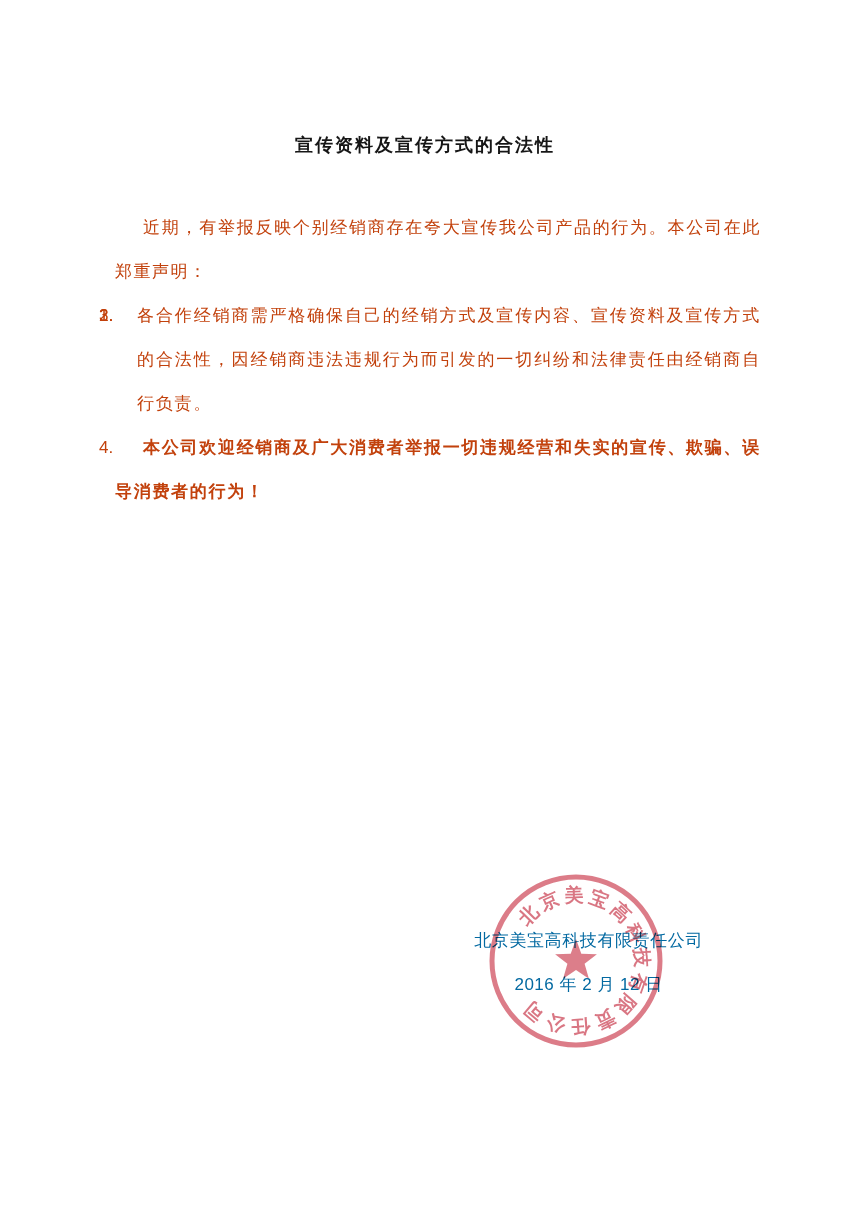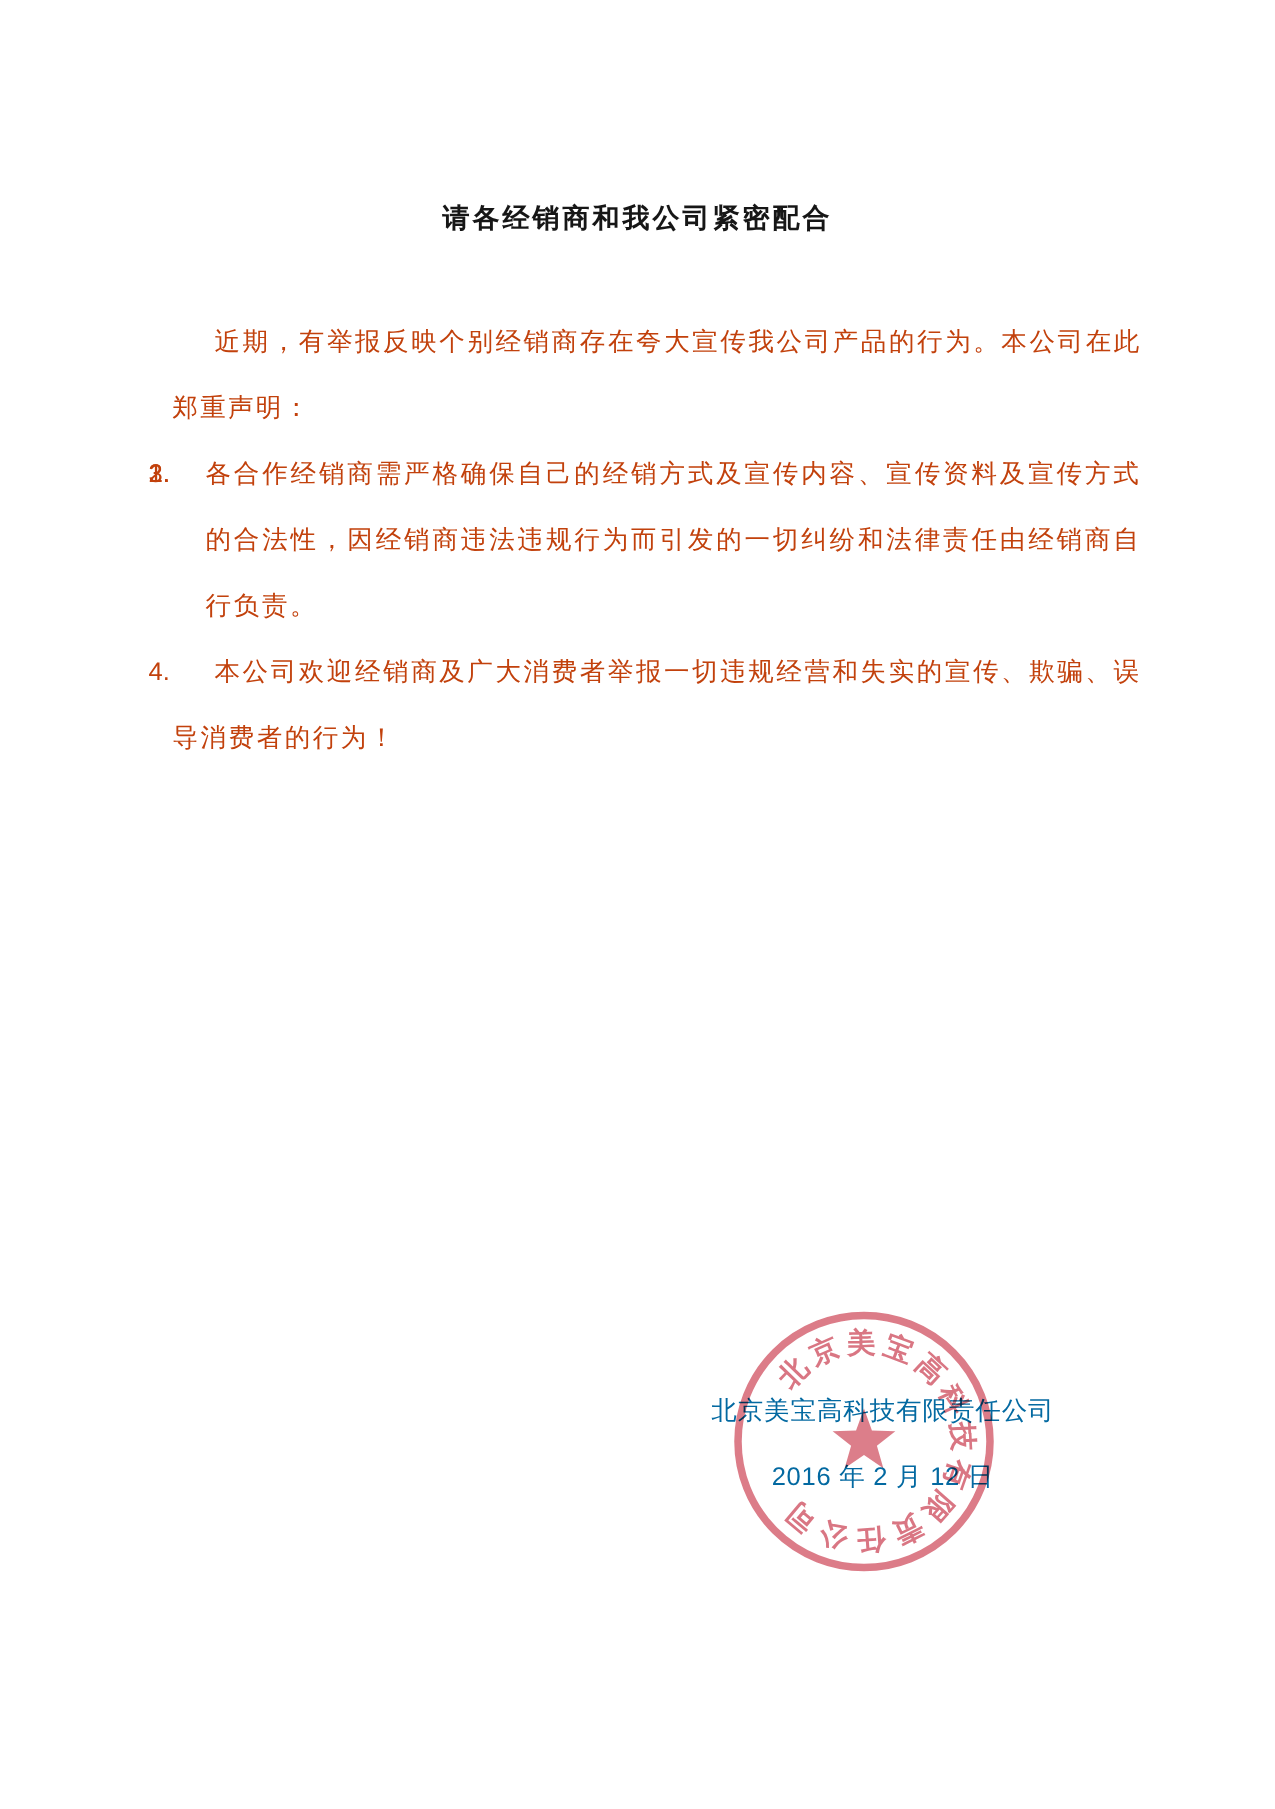--- a/index.html
+++ b/index.html
@@ -25,21 +25,21 @@
   .content{
     position:absolute;
     top:206px;left:115px;width:646px;
     font-size:17px;
     line-height:44px;
     text-align:justify;
     color:#c2410c;
   }
   .para{margin:0;}
   .indent{text-indent:28px;letter-spacing:1.5px;}
-  .indent-close{text-indent:28px;letter-spacing:1.7px;}
+  .indent-close{text-indent:28px;letter-spacing:1.7px;font-weight:bold;}
   .indent-last{text-indent:35px;letter-spacing:1.4px;}
   .list-item{
     position:relative;
     padding-left:22px;
     letter-spacing:1.8px;
   }
   .list-item.tight{letter-spacing:1.2px;}
   .list-num{
     position:absolute;
     left:-16px;top:0;
@@ -72,21 +72,21 @@
     mix-blend-mode:multiply;
     opacity:0.92;
     pointer-events:none;
   }
 </style>
 </head>
 <body>
 
 <div class="page">
 
-  <h1 class="title">请各经销商和我公司紧密配合</h1>
+  <h1 class="title">宣传资料及宣传方式的合法性</h1>
 
   <div class="content">
     <p class="para indent">近期，有举报反映个别经销商存在夸大宣传我公司产品的行为。本公司在此郑重声明：</p>
 
     <div>
       <div class="list-item tight">
         <span class="list-num">1.</span>
       </div>
       <div class="list-item">
         <span class="list-num">2.</span>

